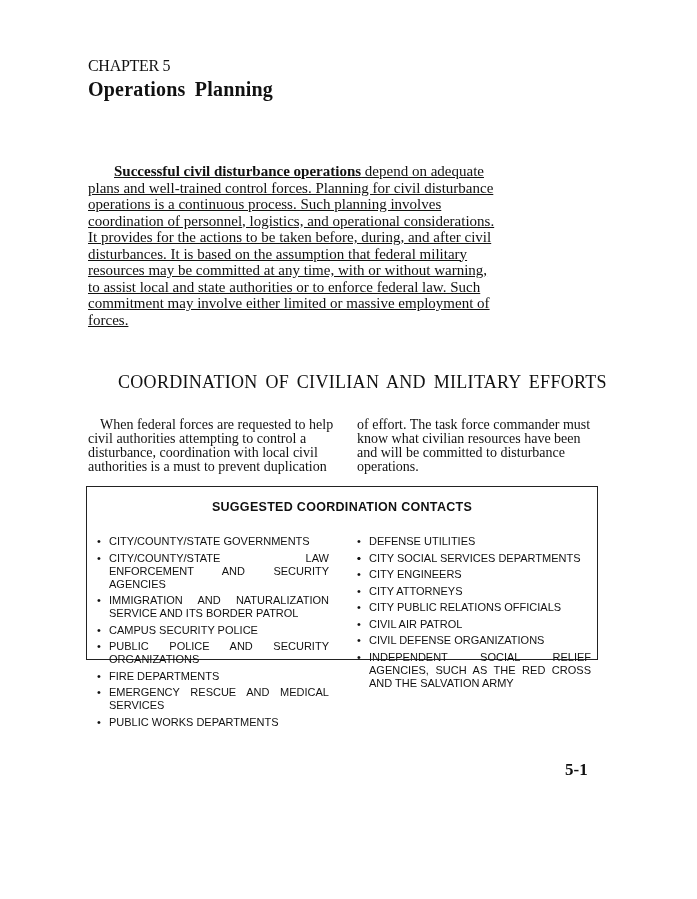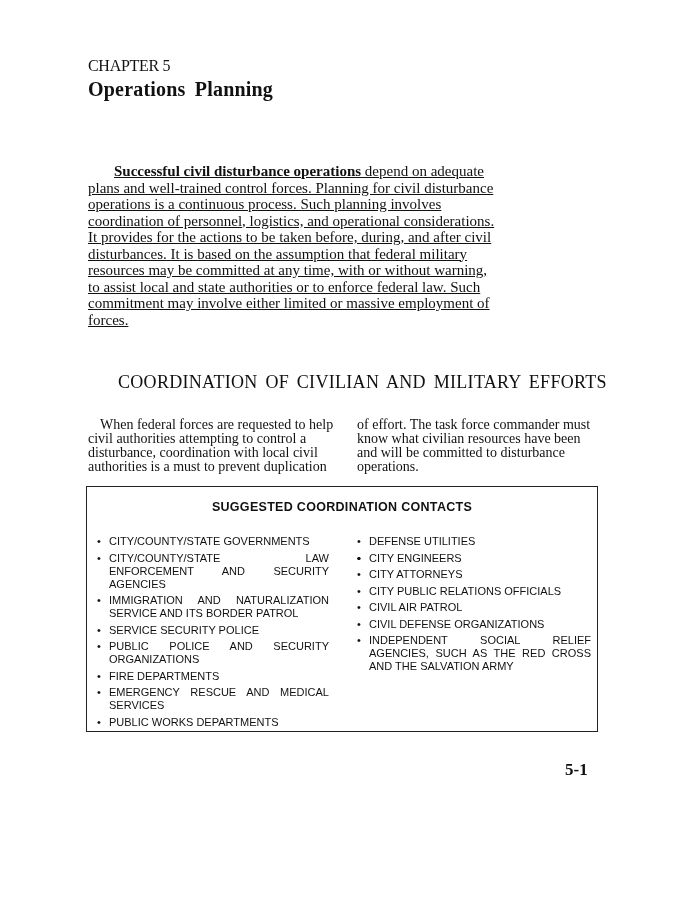--- a/index.html
+++ b/index.html
@@ -15,21 +15,21 @@
   .intro .lead { font-weight: bold; }
 
   .section-heading { position: absolute; left: 118px; top: 372px; font-size: 18px; letter-spacing: 0.3px; word-spacing: 3px; }
 
   .col { position: absolute; top: 418px; font-size: 14px; line-height: 14px; }
   .col-left { left: 88px; width: 256px; }
   .col-left p { margin: 0; text-indent: 12px; }
   .col-right { left: 357px; width: 240px; }
   .col-right p { margin: 0; }
 
-  .box { position: absolute; left: 86px; top: 486px; width: 512px; height: 246px; border: 1.5px solid #222; box-sizing: border-box; }
+  .box { position: absolute; left: 86px; top: 486px; width: 512px; height: 174px; border: 1.5px solid #222; box-sizing: border-box; }
   .box-title { position: absolute; left: 0; right: 0; top: 13px; text-align: center; font-size: 12.5px; font-weight: bold; letter-spacing: 0.3px; }
   .list { position: absolute; top: 48px; list-style: none; margin: 0; padding: 0; font-size: 11px; line-height: 13px; }
   .list-left { left: 8px; width: 234px; }
   .list-right { left: 268px; width: 236px; }
   .list li { position: relative; padding-left: 14px; margin-bottom: 3.5px; text-align: justify; text-align-last: left; }
   .list li .bullet { position: absolute; left: 2px; top: 0; }
 
   .page-number { position: absolute; left: 565px; top: 760px; font-size: 17px; font-weight: bold; }
 </style>
 </head>
@@ -51,31 +51,31 @@
   <p>of effort. The task force commander must know what civilian resources have been and will be committed to disturbance operations.</p>
 </div>
 
 <div class="box sans">
   <div class="box-title">SUGGESTED COORDINATION CONTACTS</div>
 
   <ul class="list list-left">
     <li><span class="bullet">•</span><span>CITY/COUNTY/STATE GOVERNMENTS</span></li>
     <li><span class="bullet">•</span><span>CITY/COUNTY/STATE LAW ENFORCEMENT AND SECURITY AGENCIES</span></li>
     <li><span class="bullet">•</span><span>IMMIGRATION AND NATURALIZATION SERVICE AND ITS BORDER PATROL</span></li>
-    <li><span class="bullet">•</span><span>SERVICE SECURITY POLICE</span></li>
+    <li><span class="bullet">•</span><span>CAMPUS SECURITY POLICE</span></li>
     <li><span class="bullet">•</span><span>PUBLIC POLICE AND SECURITY ORGANIZATIONS</span></li>
     <li><span class="bullet">•</span><span>FIRE DEPARTMENTS</span></li>
     <li><span class="bullet">•</span><span>EMERGENCY RESCUE AND MEDICAL SERVICES</span></li>
     <li><span class="bullet">•</span><span>PUBLIC WORKS DEPARTMENTS</span></li>
   </ul>
 
   <ul class="list list-right">
     <li><span class="bullet">•</span><span>DEFENSE UTILITIES</span></li>
     <li><span class="bullet">•</span></li>
-    <li><span class="bullet">•</span></li>
+    <li><span class="bullet">•</span><span>CITY SOCIAL SERVICES DEPARTMENTS</span></li>
     <li><span class="bullet">•</span><span>CITY ENGINEERS</span></li>
     <li><span class="bullet">•</span><span>CITY ATTORNEYS</span></li>
     <li><span class="bullet">•</span><span>CITY PUBLIC RELATIONS OFFICIALS</span></li>
     <li><span class="bullet">•</span><span>CIVIL AIR PATROL</span></li>
     <li><span class="bullet">•</span><span>CIVIL DEFENSE ORGANIZATIONS</span></li>
     <li><span class="bullet">•</span><span>INDEPENDENT SOCIAL RELIEF AGENCIES, SUCH AS THE RED CROSS AND THE SALVATION ARMY</span></li>
   </ul>
 </div>
 
 <div class="page-number serif">5-1</div>

